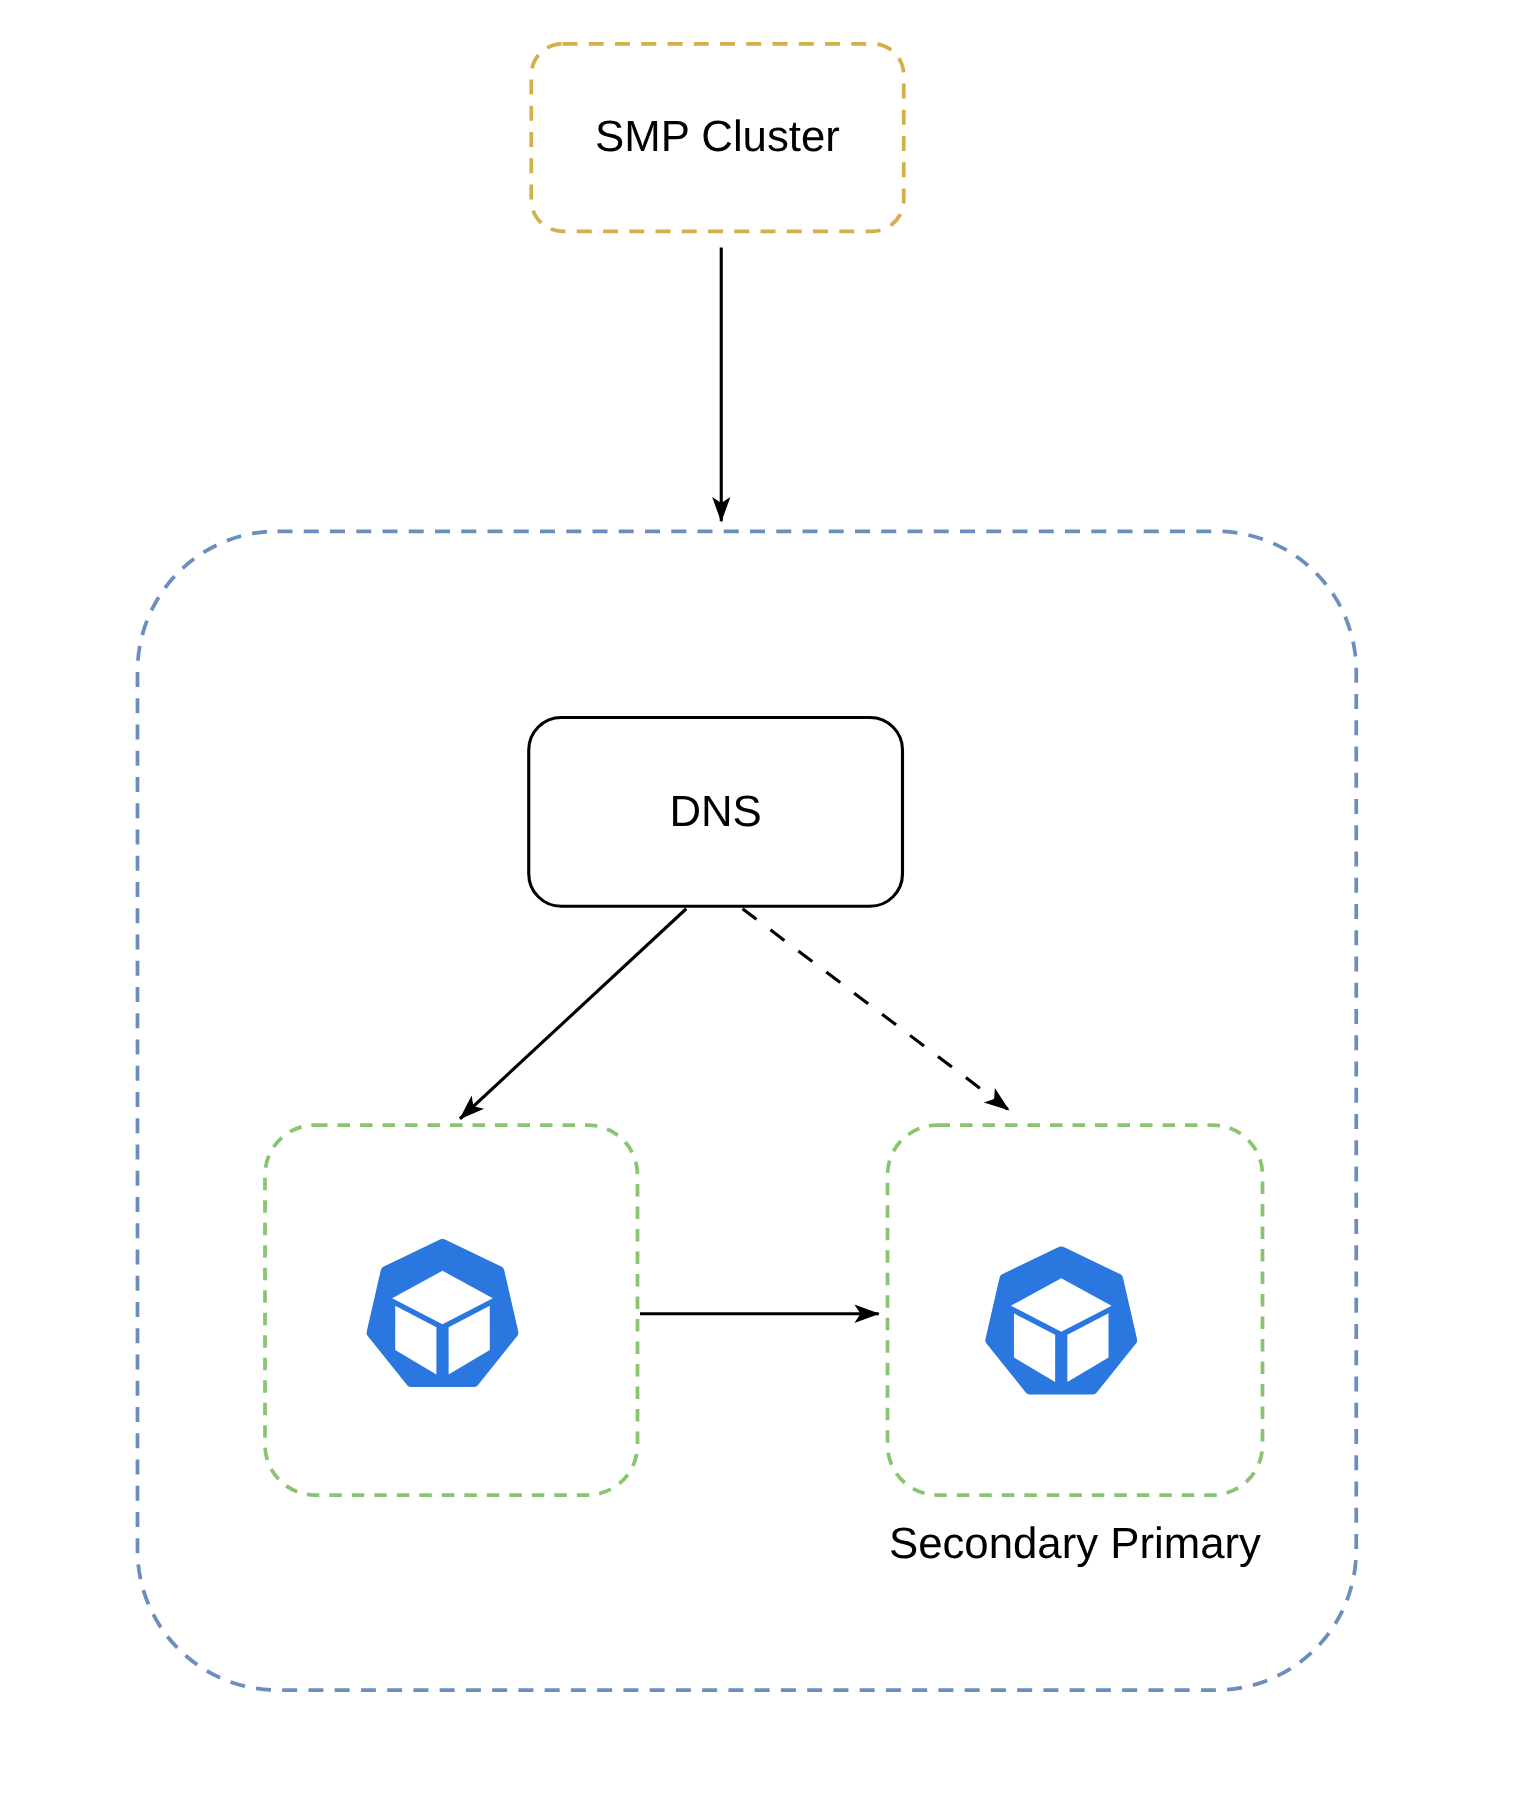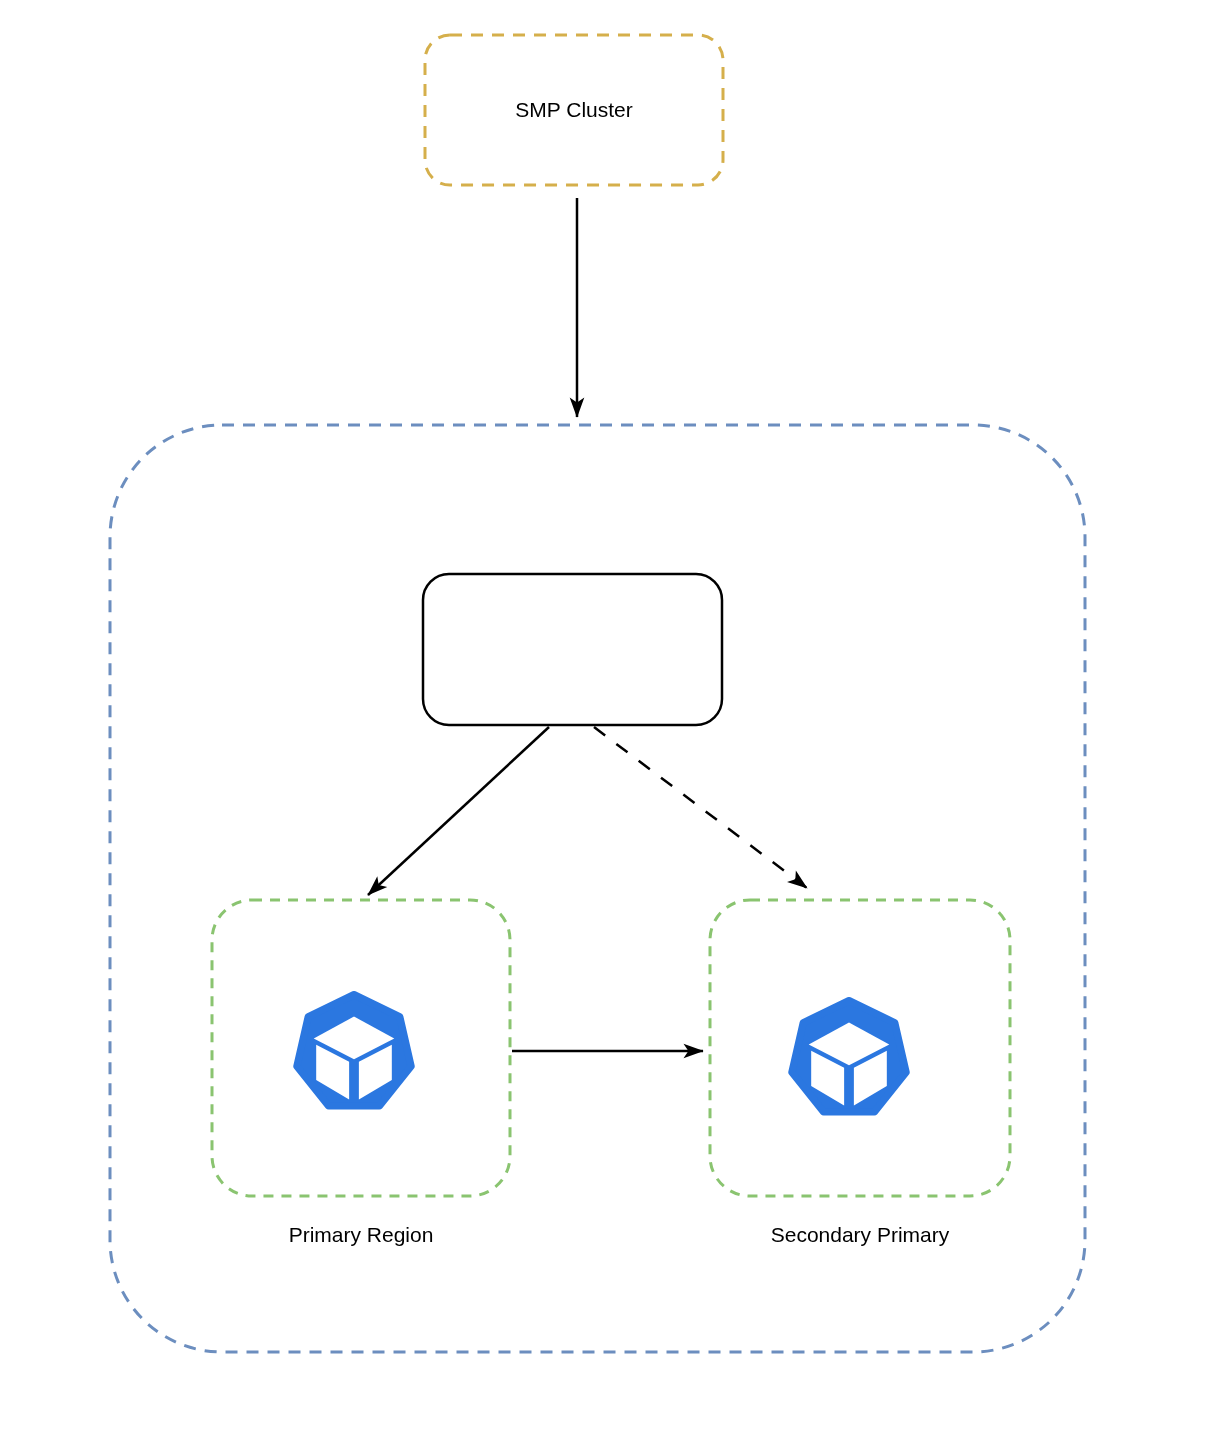--- a/index.html
+++ b/index.html
@@ -40,21 +40,21 @@
     fill: none;
     stroke-width: 2.5;
   }
   .edge.dashed { stroke-dasharray: 14 14; }
   .node-label {
     position: absolute;
     display: flex;
     align-items: center;
     justify-content: center;
     text-align: center;
-    font-size: 21px;
+    font-size: 35px;
     line-height: 1.2;
     color: #000000;
     white-space: nowrap;
   }
   
   .lbl-smp       { left: 425px; top: 35px;  width: 298px; height: 150px; }
   .lbl-dns       { left: 423px; top: 574px; width: 299px; height: 151px; }
   .lbl-primary   { left: 212px; top: 1214px; width: 298px; height: 42px; }
   .lbl-secondary { left: 710px; top: 1214px; width: 300px; height: 42px; }
 </style>
@@ -91,17 +91,17 @@
     <line class="edge" x1="549" y1="727" x2="368" y2="895" marker-end="url(#arrowhead)" stroke="#000000"></line>
     <line class="edge dashed" x1="594" y1="727" x2="807" y2="888" marker-end="url(#arrowhead)" stroke="#000000"></line>
     <line class="edge" x1="512" y1="1051" x2="703" y2="1051" marker-end="url(#arrowhead)" stroke="#000000"></line>
 
     <use href="#cluster-icon" x="293" y="991" width="122" height="122" color="#2B77E0"></use>
     <use href="#cluster-icon" x="788" y="997" width="122" height="122" color="#2B77E0"></use>
   </svg>
 
   <div class="node-label lbl-smp">SMP Cluster</div>
 
+  <div class="node-label lbl-dns">DNS</div>
 
-  <div class="node-label lbl-primary">Primary Region</div>
 
   <div class="node-label lbl-secondary">Secondary Primary</div>
 </div>
 
 </body></html>

